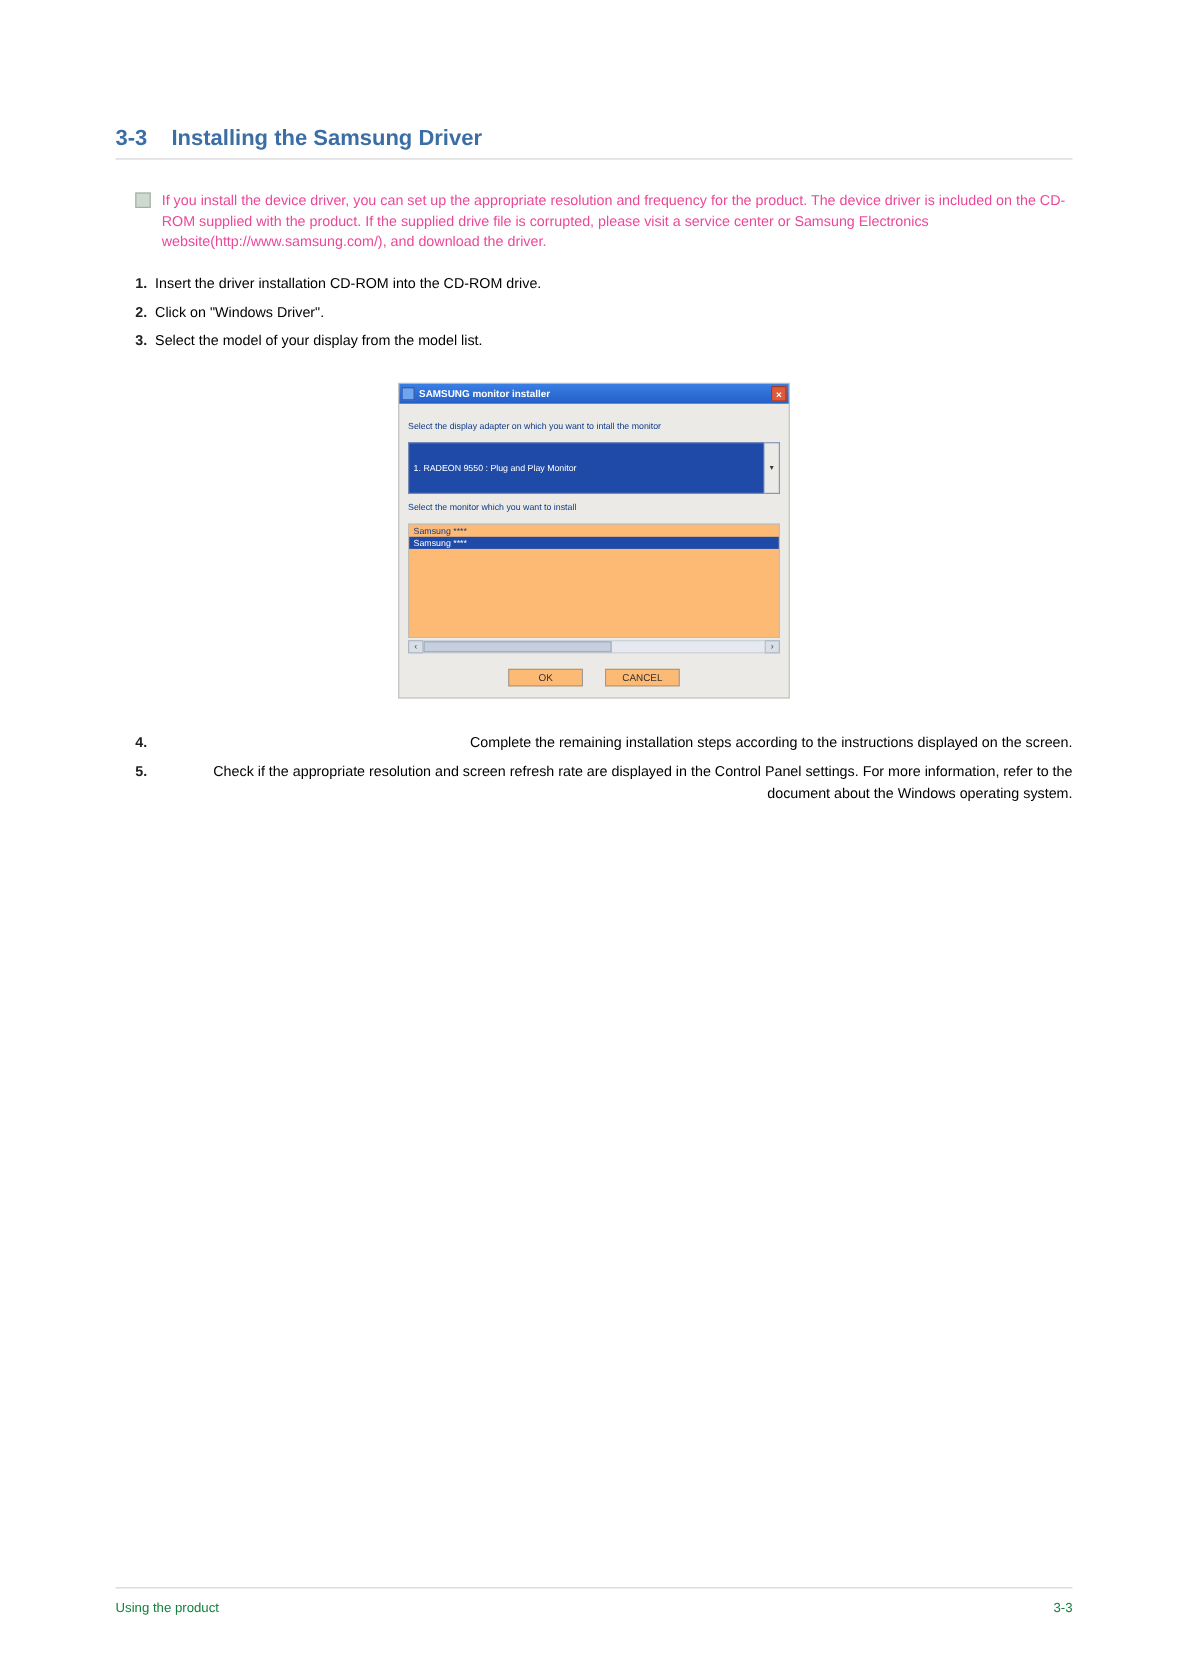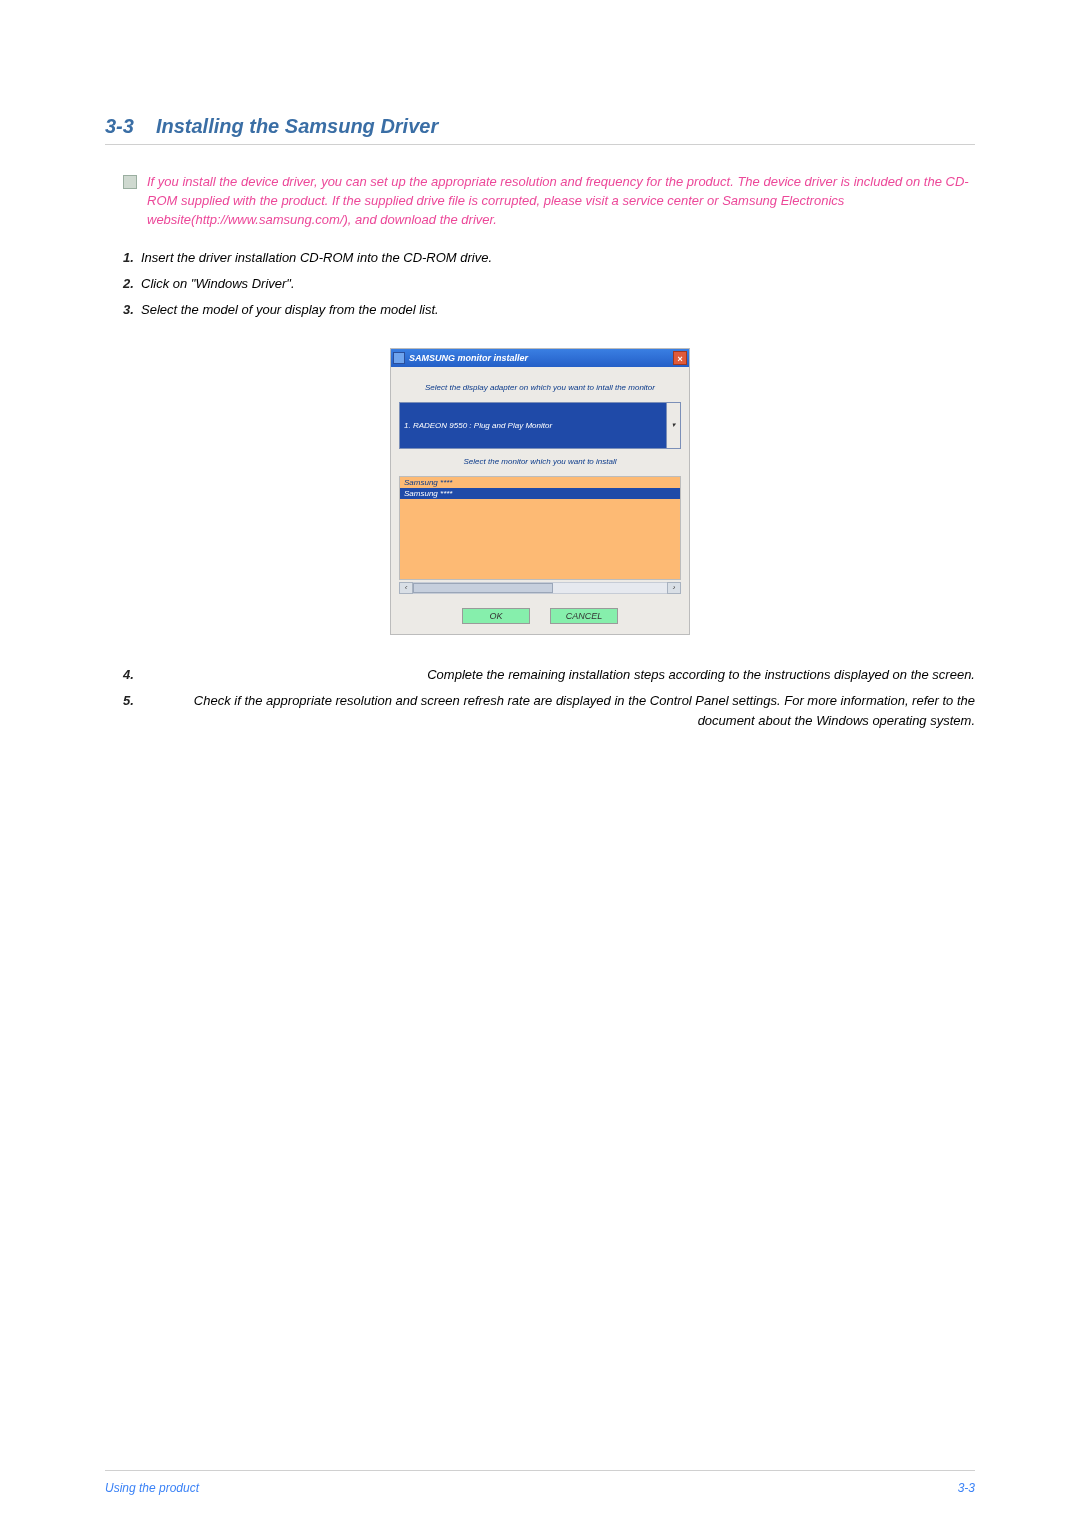--- a/index.html
+++ b/index.html
@@ -1,47 +1,47 @@
 <!DOCTYPE html>
 <html><head>
 <meta charset="utf-8">
 <style>
-  * { box-sizing: border-box; margin: 0; padding: 0; font-style: italic; }
+  * { box-sizing: border-box; margin: 0; padding: 0; }
   html, body { width: 1080px; height: 1527px; background: #ffffff; font-family: Arial, Helvetica, sans-serif; color: #333; }
   .page { padding: 115px 105px 40px 105px; position: relative; height: 100%; }
   .section-heading { display: flex; align-items: baseline; gap: 22px; padding-bottom: 6px; border-bottom: 1px solid #d0d0d0; margin-bottom: 28px; }
   .section-num { font-size: 20px; font-weight: bold; color: #3a6ea5; }
   .section-title { font-size: 20px; font-weight: bold; color: #3a6ea5; }
   .note-block { display: flex; gap: 10px; margin: 0 0 18px 18px; }
   .note-icon { width: 14px; height: 14px; background: #cfd9d0; border: 1px solid #9aaea0; display: inline-block; position: relative; top: 2px; flex: 0 0 auto; }
   .note-text { font-size: 13px; line-height: 1.45; color: #ec4899; }
   ol.steps { margin-left: 18px; padding-left: 0; list-style: none; counter-reset: step; }
   ol.steps > li { counter-increment: step; font-size: 13px; line-height: 1.55; color: #000000; margin-bottom: 6px; position: relative; padding-left: 18px; }
   ol.steps > li::before { content: counter(step) "."; font-weight: bold; position: absolute; left: 0; color: #222; }
   .installer-wrap { display: flex; justify-content: center; margin: 28px 0 30px 0; }
-  .installer-outer { width: 300px; border: 1px solid #bcbcbc; background: #eceae6; font-family: Tahoma, Arial, sans-serif; }
+  .installer-outer { width: 356px; border: 1px solid #bcbcbc; background: #eceae6; font-family: Tahoma, Arial, sans-serif; }
   .titlebar { background: linear-gradient(#3a7fe3, #245fc7); display: flex; align-items: center; height: 18px; padding: 0 2px; }
   .titlebar-icon { width: 12px; height: 12px; background: #6fa4ee; border: 1px solid #2a4f9c; margin-right: 4px; }
   .titlebar-text { color: #ffffff; font-size: 9px; font-weight: bold; flex: 1; }
   .close-btn { width: 14px; height: 14px; background: #e05a3a; color: #fff; font-size: 9px; line-height: 14px; text-align: center; font-weight: bold; border: 1px solid #a03720; }
   .installer-body { padding: 8px 8px 10px 8px; }
-  .prompt-text { font-size: 8px; text-align: center; color: #0b3a8a; margin: 8px 0 10px 0; }
+  .prompt-text { font-size: 8px; color: #0b3a8a; margin: 8px 0 10px 0; }
   .dropdown-row { display: flex; }
   .dropdown { background: #1f4aa8; color: #fff; font-size: 8px; padding: 18px 4px; flex: 1; border: 1px solid #7b8fb8; }
   .dropdown-btn { width: 14px; background: #eceae6; border: 1px solid #7b8fb8; border-left: none; font-size: 7px; text-align: center; color: #333; display: flex; align-items: center; justify-content: center; }
   .listbox { background: #fdba74; border: 1px solid #bcbcbc; height: 104px; margin-top: 4px; font-size: 8px; color: #0b3a8a; }
   .list-item-normal { padding: 1px 4px; }
   .list-item-selected { padding: 1px 4px; background: #1f4aa8; color: #fff; }
   .hscroll { display: flex; align-items: stretch; margin-top: 2px; height: 12px; }
   .hscroll-arrow { width: 14px; background: #d9dfe6; border: 1px solid #a8b2c0; font-size: 8px; text-align: center; line-height: 10px; color: #444; }
   .hscroll-track { flex: 1; background: #e6e9ef; border-top: 1px solid #c6ccd6; border-bottom: 1px solid #c6ccd6; position: relative; }
   .hscroll-thumb { position: absolute; left: 0; top: 0; bottom: 0; width: 55%; background: #c6cfdd; border: 1px solid #9aa6b8; }
   .btn-row { display: flex; justify-content: center; gap: 20px; margin-top: 14px; }
-  .win-btn { min-width: 68px; font-size: 9px; padding: 2px 0; background: #86efac; border: 1px solid #9a9a9a; text-align: center; color: #333; }
-  .footer { position: absolute; bottom: 32px; left: 105px; right: 105px; border-top: 1px solid #d0d0d0; padding-top: 10px; display: flex; justify-content: space-between; font-size: 12px; color: #3b82f6; gap: 25px; }
+  .win-btn { min-width: 68px; font-size: 9px; padding: 2px 0; background: #fdba74; border: 1px solid #9a9a9a; text-align: center; color: #333; }
+  .footer { position: absolute; bottom: 59px; left: 105px; right: 105px; border-top: 1px solid #d0d0d0; padding-top: 10px; display: flex; justify-content: space-between; font-size: 12px; color: #15803d; gap: 25px; }
 </style>
 </head>
 <body>
 
 <div class="page">
 
   <div class="section-heading">
     <span class="section-num">3-3</span>
     <span class="section-title">Installing the Samsung Driver</span>
   </div>

